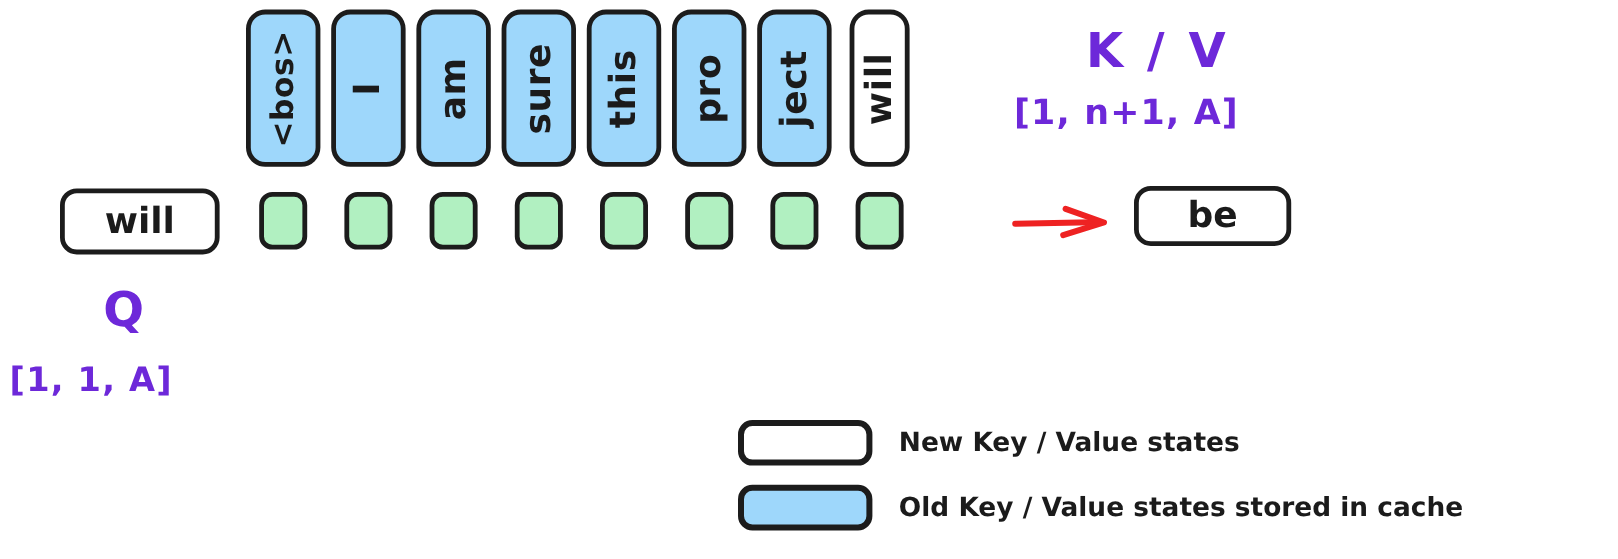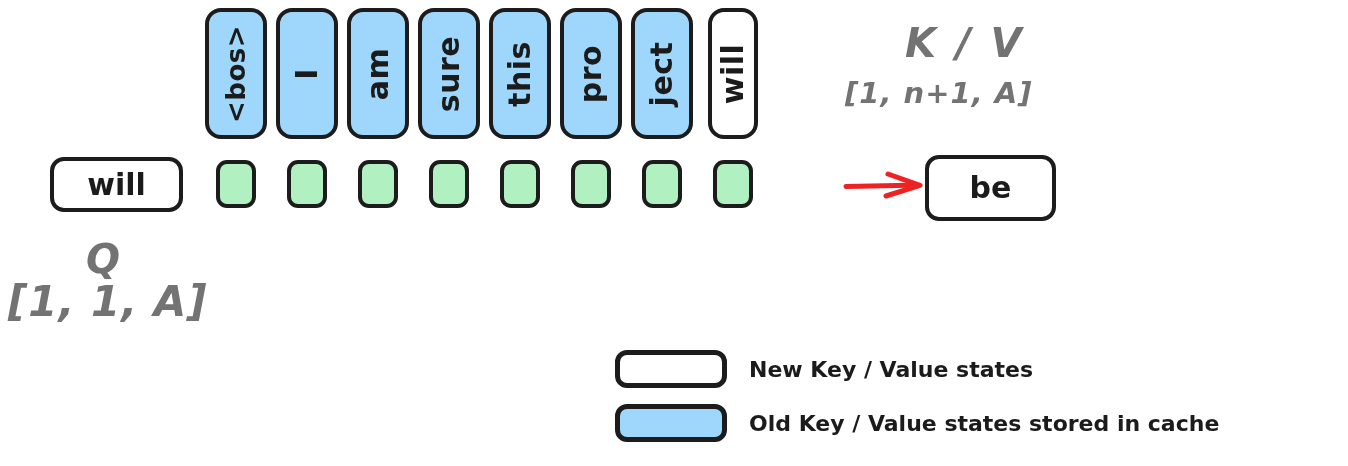--- a/index.html
+++ b/index.html
@@ -57,30 +57,29 @@
     font-size: 30px;
     font-weight: 700;
     font-family: "DejaVu Sans", sans-serif;
   }
 
   
   .annot {
     position: absolute;
     font-family: "DejaVu Sans", sans-serif;
     font-weight: 700;
-    color: #737373;
+    color: #6d28d9;
     white-space: nowrap;
     line-height: 1.05;
-    font-style: italic;
   }
 
   #kv-title   { left: 905px; top: 22px;  font-size: 40px; letter-spacing: 3px; }
   #kv-shape   { left: 845px; top: 78px;  font-size: 29px; letter-spacing: 1px; }
   #q-title    { left: 86px;  top: 238px; font-size: 40px; letter-spacing: 2px; }
-  #q-shape    { left: 8px;   top: 280px; font-size: 42px; letter-spacing: 1px; }
+  #q-shape    { left: 8px;   top: 302px; font-size: 28px; letter-spacing: 1px; }
 
   
   #arrow { position: absolute; left: 842px; top: 168px; }
 
   
   #legend { position: absolute; left: 615px; top: 346px; }
   .legend-row {
     display: flex;
     align-items: center;
     height: 46px;
@@ -148,21 +147,21 @@
       <div class="box rounded-sq green" style="left: 571px; top: 160px; width: 40px; height: 48px;"></div>
       <div class="box rounded-sq green" style="left: 642px; top: 160px; width: 40px; height: 48px;"></div>
       <div class="box rounded-sq green" style="left: 713px; top: 160px; width: 40px; height: 48px;"></div>
     </div>
 
   <svg id="arrow" width="90" height="36" viewBox="0 0 90 36">
     <path d="M4 18.5 L68 17.2" stroke="#ee2222" stroke-width="5" stroke-linecap="round" fill="none"></path>
     <path d="M46 6 L78 17.4 L44 28" stroke="#ee2222" stroke-width="5" stroke-linecap="round" stroke-linejoin="round" fill="none"></path>
   </svg>
 
-  <div class="box rounded-h white" id="output-box" style="left:925px; top:155px; width:131px; height:66px;">
+  <div class="box rounded-h white" id="output-box" style="left:945px; top:155px; width:131px; height:50px;">
     <span class="hlabel">be</span>
   </div>
 
   <div class="annot" id="kv-title">K / V</div>
   <div class="annot" id="kv-shape">[1, n+1, A]</div>
 
   <div class="annot" id="q-title">Q</div>
   <div class="annot" id="q-shape">[1, 1, A]</div>
 
   <div id="legend">

